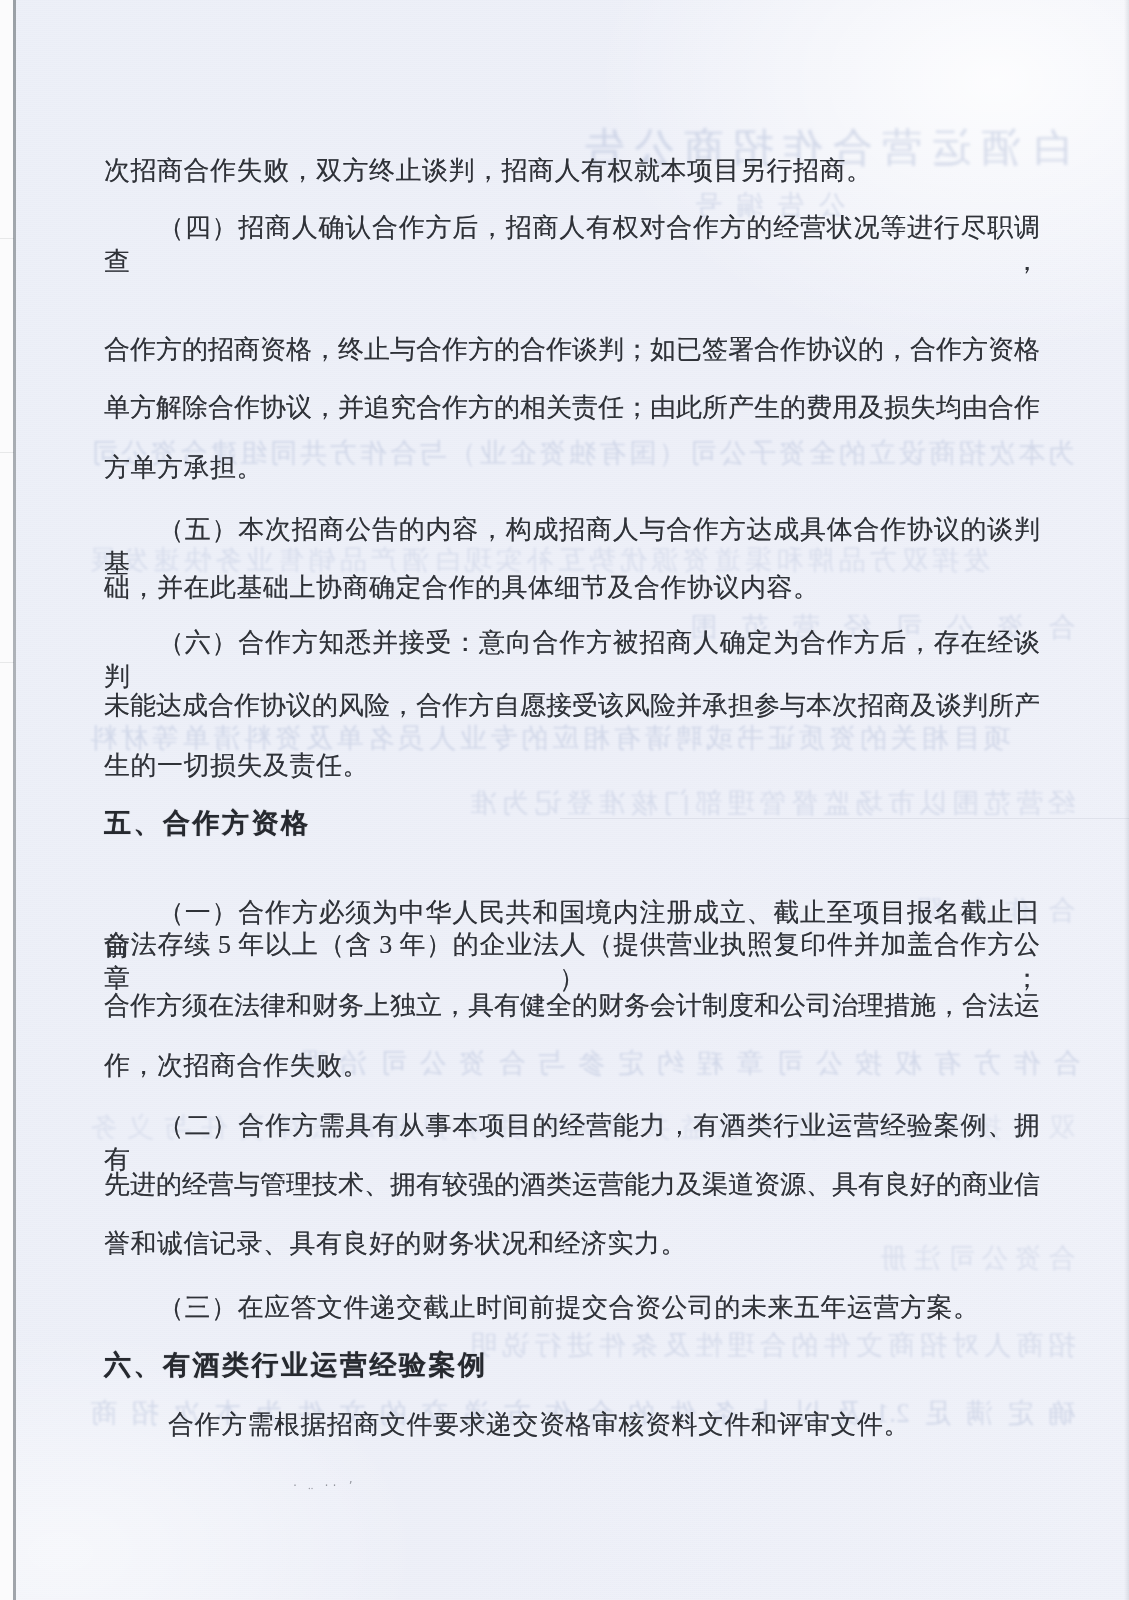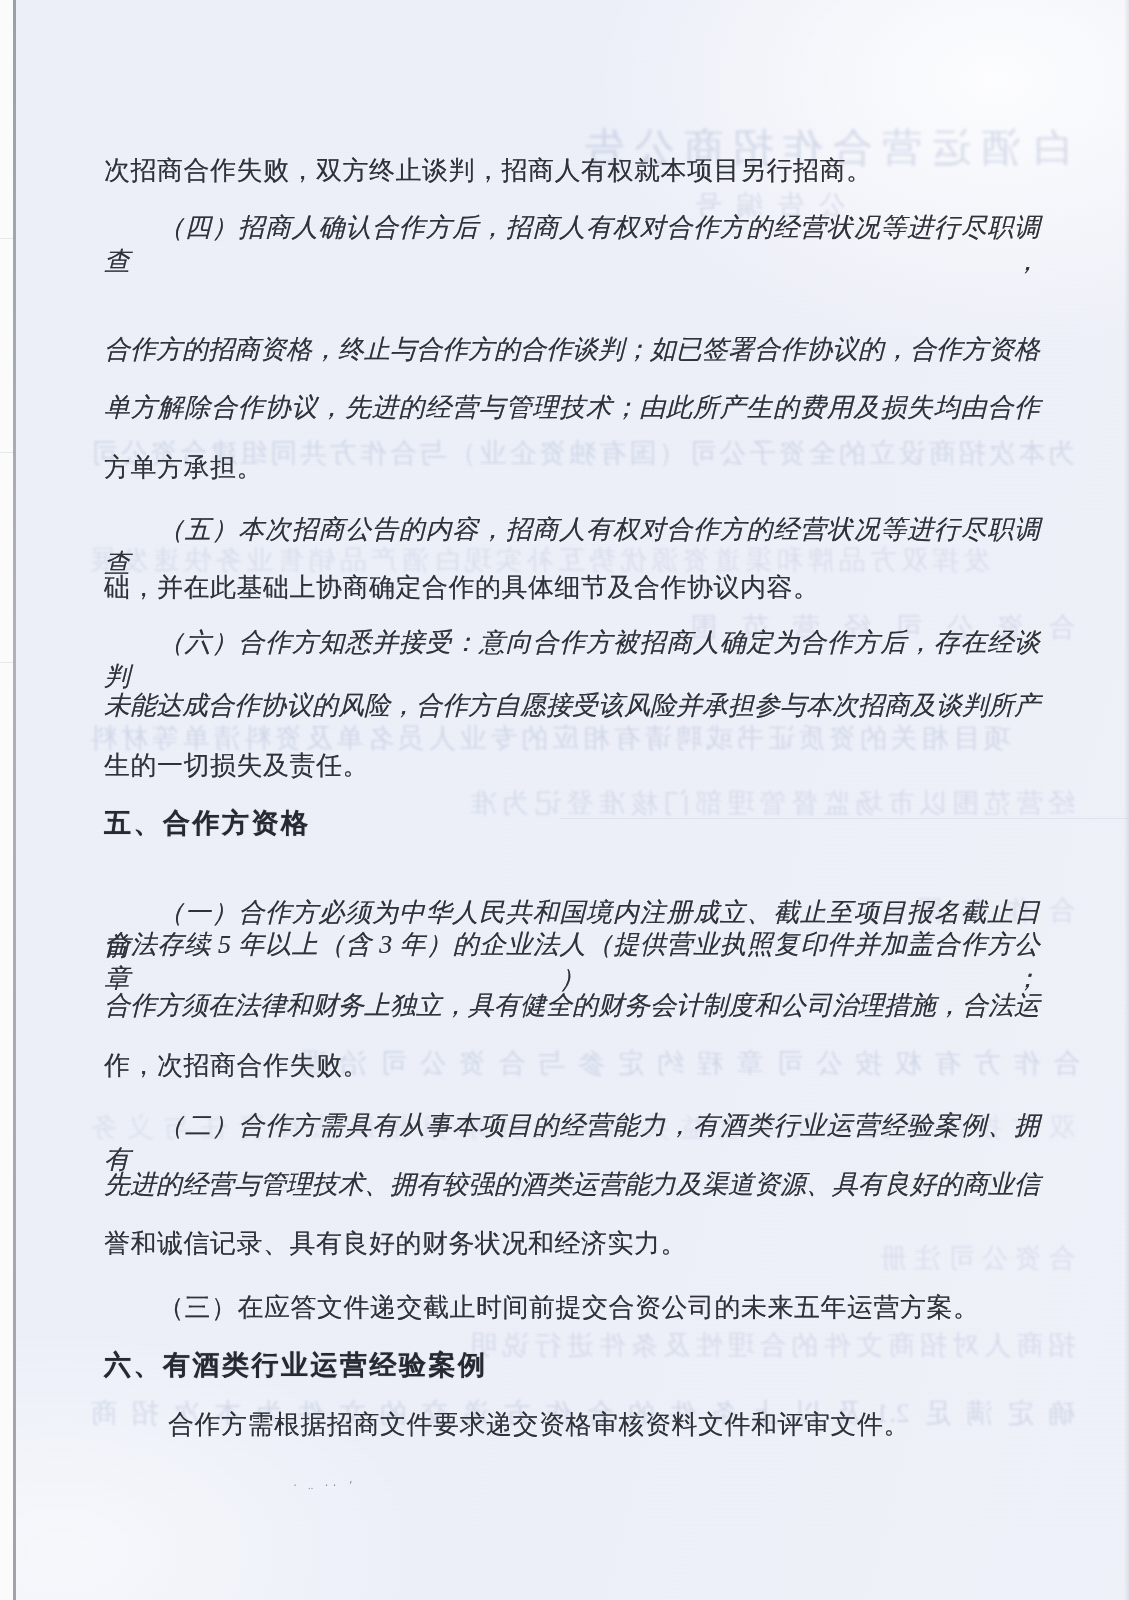--- a/index.html
+++ b/index.html
@@ -17,21 +17,21 @@
       radial-gradient(620px 420px at 88% 5%, rgba(255,255,255,.85), rgba(255,255,255,0) 65%),
       radial-gradient(520px 320px at 4% 97%, rgba(255,255,255,.55), rgba(255,255,255,0) 70%),
       repeating-linear-gradient(0deg, rgba(255,255,255,.018) 0 1px, rgba(120,130,160,.018) 1px 2px),
       linear-gradient(105deg,#edf0f8 0%,#eef0f8 55%,#f0f2f9 100%);}
   .right-shade{position:absolute;top:0;right:0;width:5px;height:1600px;
       background:linear-gradient(to right, rgba(110,115,128,0) 0%, rgba(110,115,128,.16) 100%);}
   
   .line{position:absolute;left:104px;width:936px;height:36px;
         font-size:26px;line-height:34px;color:#2f3238;letter-spacing:.5px;
         text-shadow:0 0 .6px rgba(45,48,55,.55);}
-  .j{text-align:justify;text-align-last:justify;letter-spacing:0;font-style:italic;}
+  .j{text-align:justify;text-align-last:justify;letter-spacing:0;}
   .p1{text-indent:54px;}
   .p2{text-indent:64px;}
   .hd{font-weight:700;letter-spacing:2.5px;font-size:27px;color:#26292f;
       text-shadow:0 0 .8px rgba(35,38,44,.65);}
   
   .ghost{position:absolute;transform:scaleX(-1);color:#8b9cc4;filter:blur(1.1px);
          font-size:27px;line-height:30px;white-space:nowrap;overflow:hidden;
          text-align:justify;text-align-last:justify;}
   .ghost.title{font-size:40px;line-height:44px;filter:blur(1.4px);}
   
@@ -63,23 +63,23 @@
   <div class="ghost" style="top:895px;left:915px;width:160px;opacity:.22">合作年限</div>
   <div class="ghost" style="top:1048px;left:300px;width:780px;opacity:.28">合作方有权按公司章程约定参与合资公司治理</div>
   <div class="ghost" style="top:1112px;left:90px;width:985px;opacity:.16">双方按出资比例共享收益共担风险并承担相应法律责任与义务</div>
   <div class="ghost" style="top:1243px;left:880px;width:195px;opacity:.20">合资公司注册</div>
   <div class="ghost" style="top:1330px;left:470px;width:605px;opacity:.24">招商人对招商文件的合理性及条件进行说明</div>
   <div class="ghost" style="top:1398px;left:90px;width:985px;opacity:.28">确定满足2.1及以上条件的合作方递交的文件为本次招商</div>
 
   <div class="line" style="top:154px">次招商合作失败，双方终止谈判，招商人有权就本项目另行招商。</div>
   <div class="line j p1" style="top:211px">（四）招商人确认合作方后，招商人有权对合作方的经营状况等进行尽职调查，</div>
   <div class="line j" style="top:333px">合作方的招商资格，终止与合作方的合作谈判；如已签署合作协议的，合作方资格</div>
-  <div class="line j" style="top:391px">单方解除合作协议，先进的经营与管理技术；由此所产生的费用及损失均由合作</div>
+  <div class="line j" style="top:391px">单方解除合作协议，并追究合作方的相关责任；由此所产生的费用及损失均由合作</div>
   <div class="line" style="top:451px">方单方承担。</div>
-  <div class="line j p1" style="top:513px">（五）本次招商公告的内容，招商人有权对合作方的经营状况等进行尽职调查</div>
+  <div class="line j p1" style="top:513px">（五）本次招商公告的内容，构成招商人与合作方达成具体合作协议的谈判基</div>
   <div class="line" style="top:571px">础，并在此基础上协商确定合作的具体细节及合作协议内容。</div>
   <div class="line j p1" style="top:626px">（六）合作方知悉并接受：意向合作方被招商人确定为合作方后，存在经谈判</div>
   <div class="line j" style="top:689px">未能达成合作协议的风险，合作方自愿接受该风险并承担参与本次招商及谈判所产</div>
   <div class="line" style="top:749px">生的一切损失及责任。</div>
   <div class="line hd" style="top:806px">五、合作方资格</div>
   <div class="line j p1" style="top:896px">（一）合作方必须为中华人民共和国境内注册成立、截止至项目报名截止日前</div>
   <div class="line j" style="top:928px">合法存续 5 年以上（含 3 年）的企业法人（提供营业执照复印件并加盖合作方公章）；</div>
   <div class="line j" style="top:989px">合作方须在法律和财务上独立，具有健全的财务会计制度和公司治理措施，合法运</div>
   <div class="line" style="top:1049px">作，次招商合作失败。</div>
   <div class="line j p1" style="top:1109px">（二）合作方需具有从事本项目的经营能力，有酒类行业运营经验案例、拥有</div>

